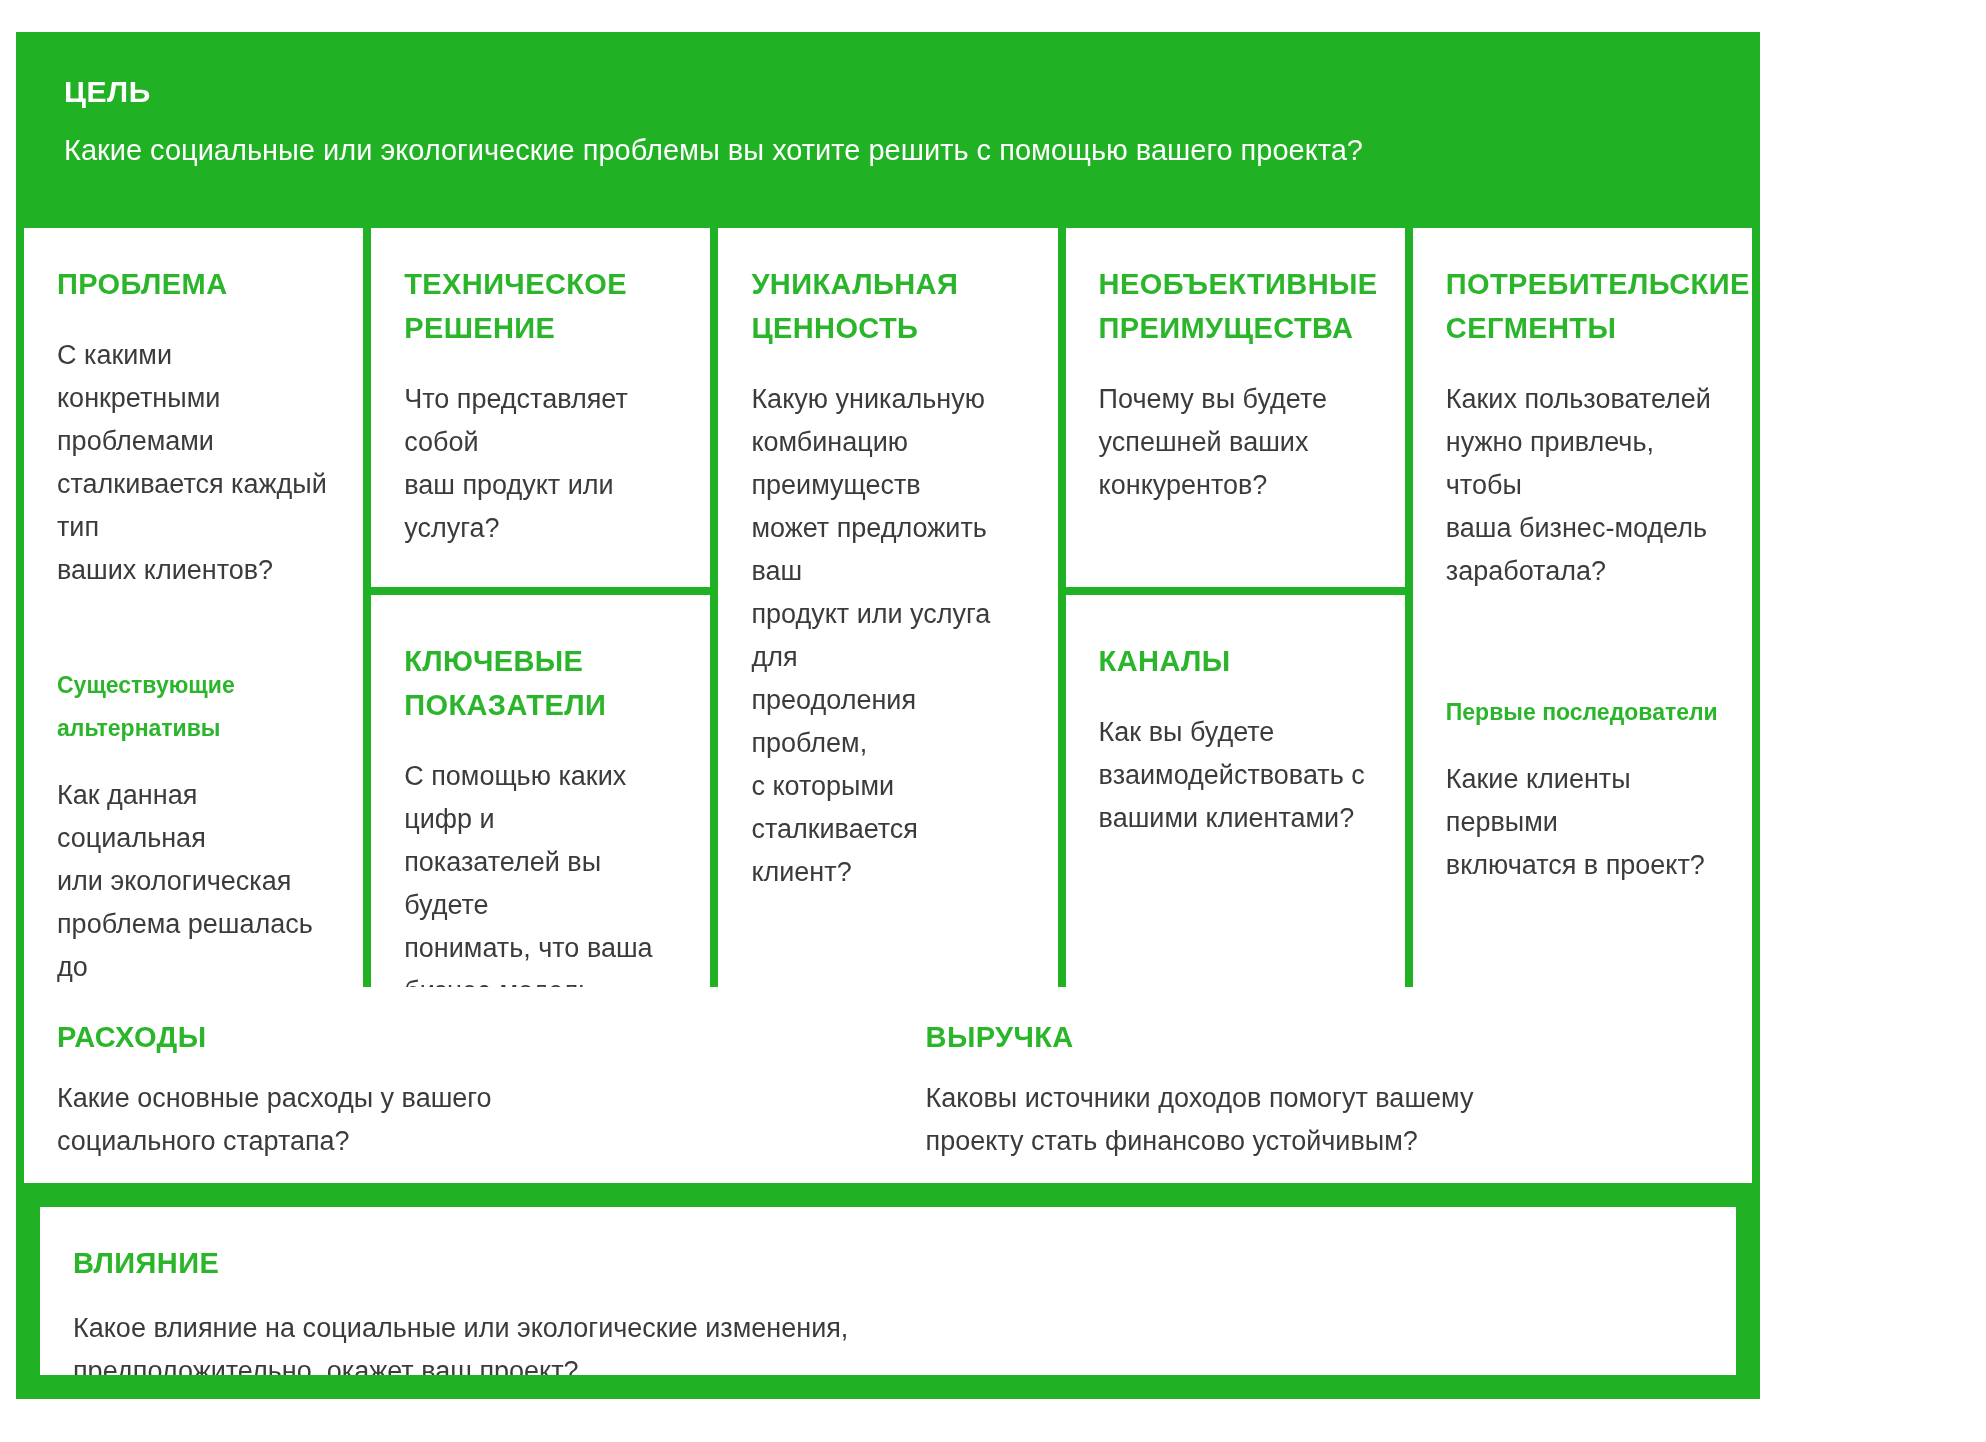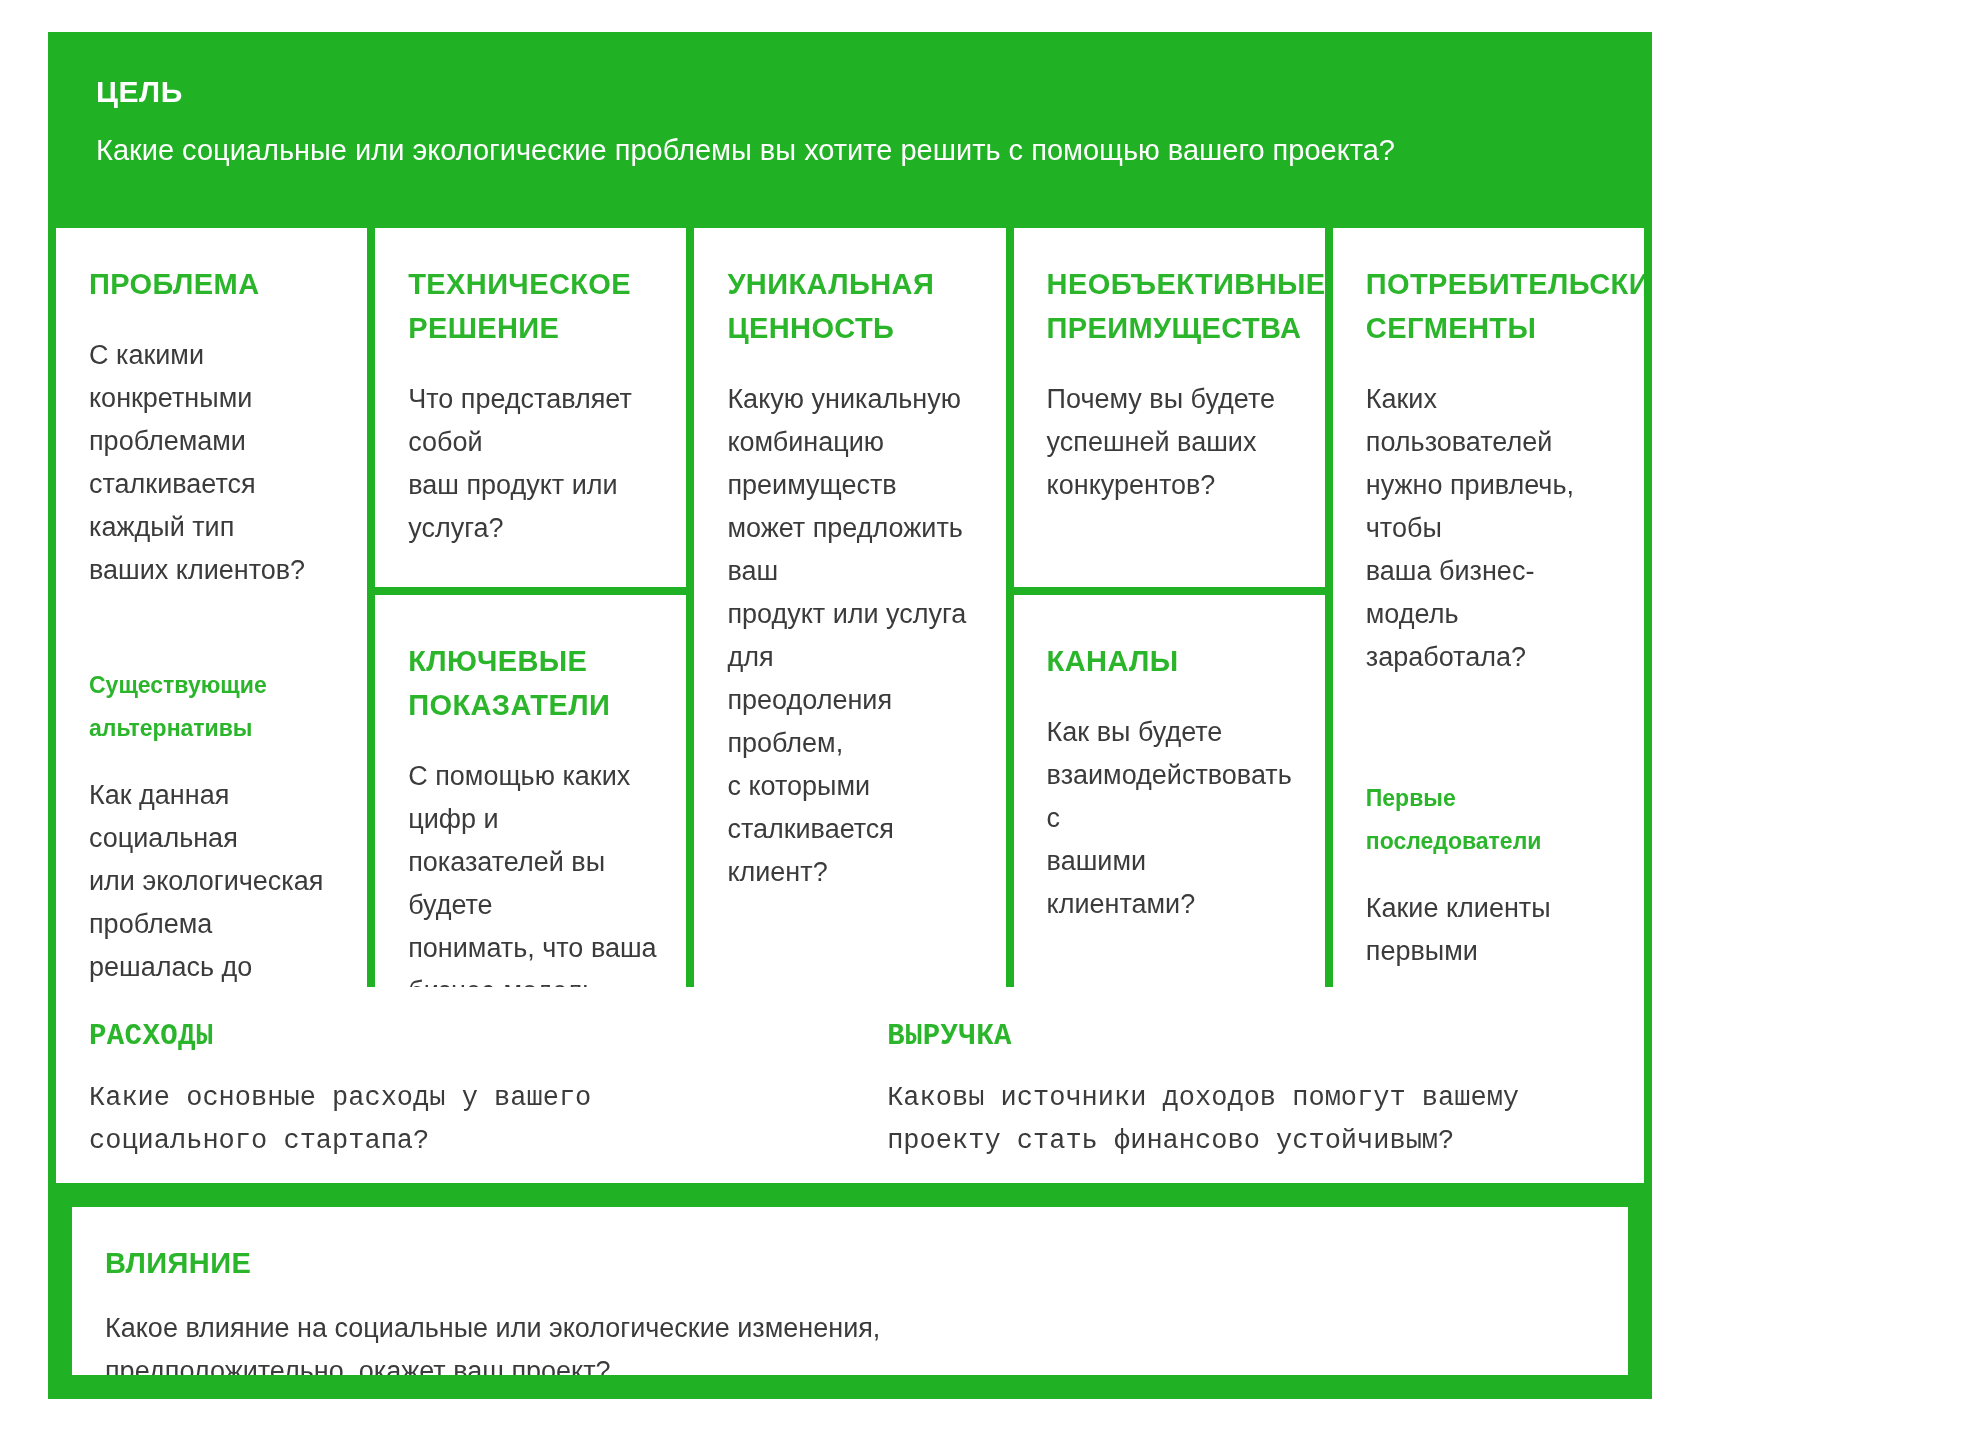--- a/index.html
+++ b/index.html
@@ -3,21 +3,21 @@
 <meta charset="utf-8">
 <title>Lean Canvas</title>
 <style>
   * { margin: 0; padding: 0; box-sizing: border-box; }
   html, body {
     background: #ffffff;
     font-family: "Liberation Sans", "DejaVu Sans", sans-serif;
   }
   body { width: 1986px; height: 1442px; position: relative; }
 
-  .canvas { position: absolute; top: 32px; left: 48px; width: 1604px; border-radius: 11px; }
+  .canvas { position: absolute; top: 32px; left: 16px; width: 1744px; border-radius: 11px; }
 
   
   .banner {
     background: #21B124;
     color: #ffffff;
     height: 188px;
     padding: 42px 48px 0 48px;
     overflow: hidden;
   }
   .banner-title {
@@ -86,21 +86,20 @@
     white-space: pre-line;
   }
 
   
   .grid-finance {
     background: #21B124;
     padding: 8px;
     height: 212px;
     display: grid;
     grid-template-columns: 955fr 945fr;
-    font-family: Liberation Mono, monospace;
   }
   .grid-finance .cell { padding-top: 28px; }
   .grid-finance p.body { margin-top: 18px; }
 
   
   .impact-wrap {
     background: #21B124;
     padding: 24px;
     height: 216px;
     margin-top: -8px;

